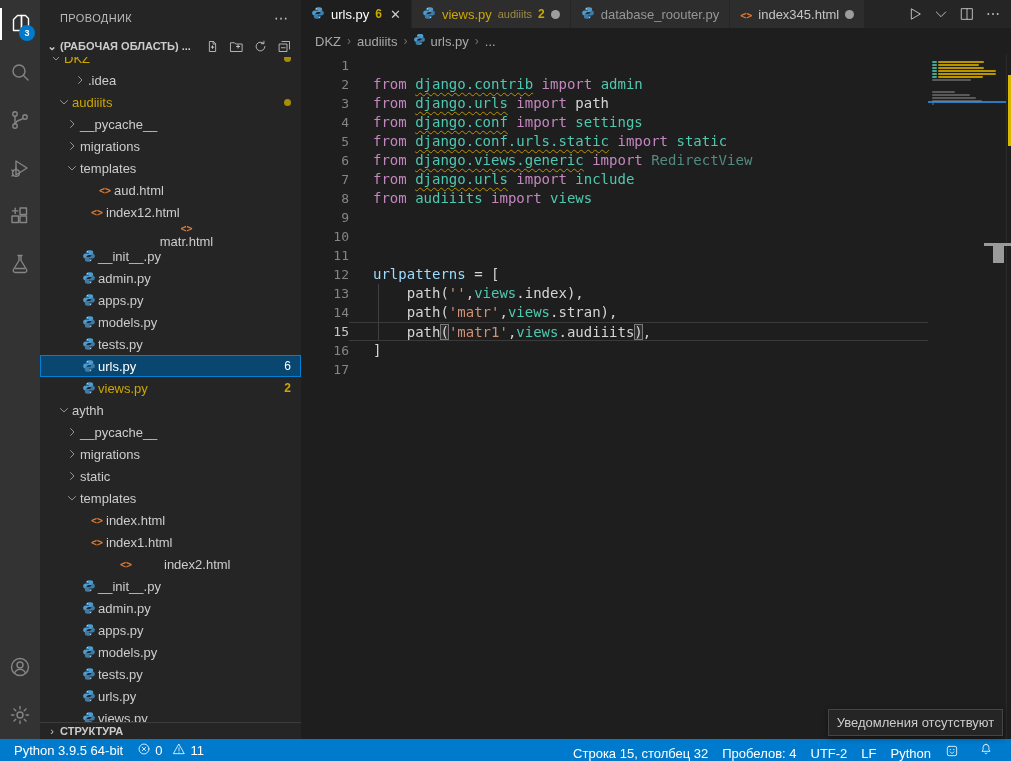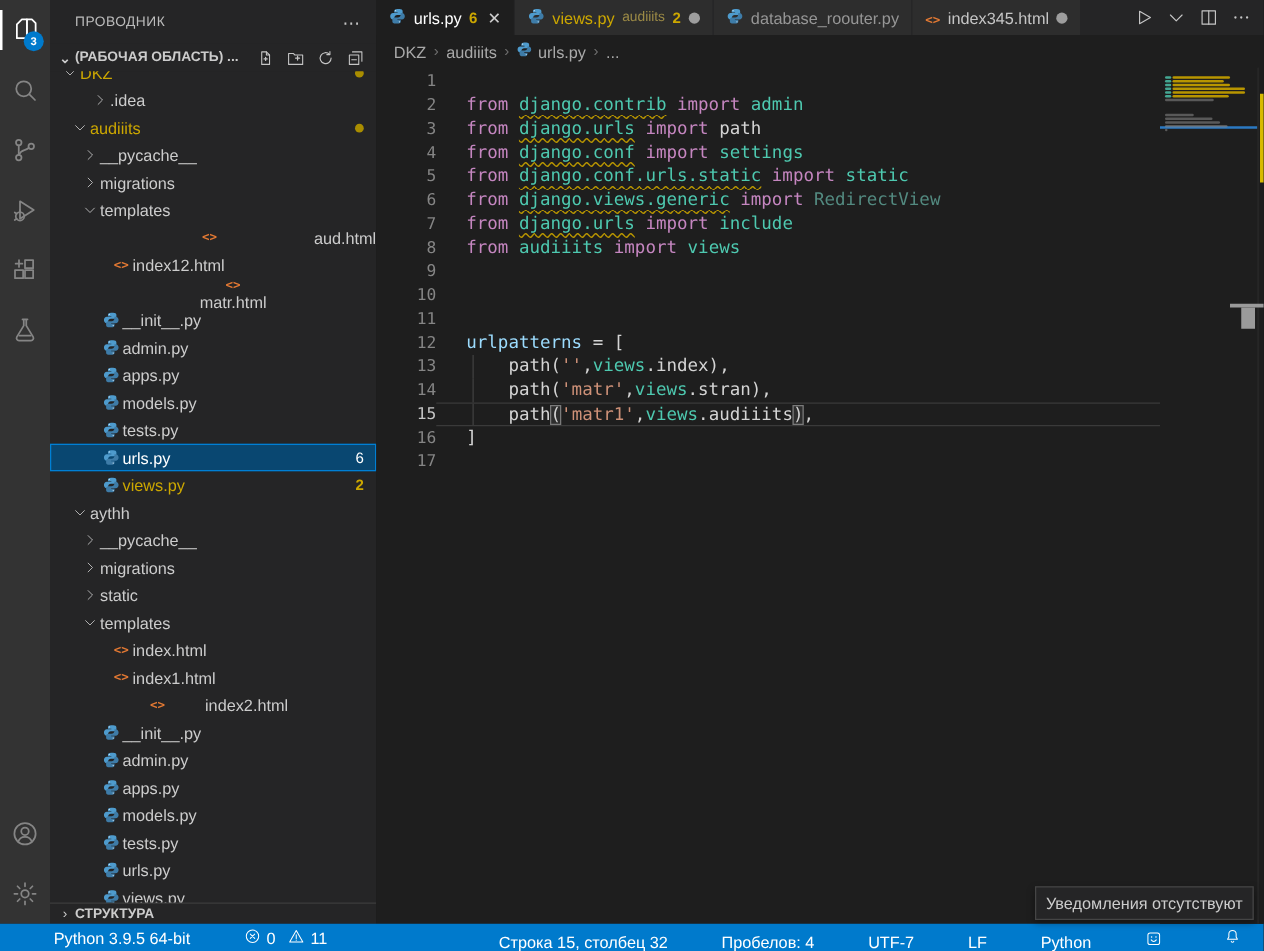--- a/index.html
+++ b/index.html
@@ -86,21 +86,21 @@
   .mm-line { position:absolute; height:2px; border-radius:1px; }
   .mm-current { position:absolute; left:0; right:0; height:2px; background:#2b79c2; }
   .ruler { position:absolute; top:0; right:0; width:5px; bottom:0; background:#1e1e1e; border-left:1px solid #2a2a2a; }
   .ruler-warn { position:absolute; left:1px; right:0; background:#d7ba00; }
   .tmark-h { position:absolute; background:#9a9a9a; }
 
   
   .statusbar { height:22px; background:#007acc; color:#ffffff; display:flex; align-items:center; font-size:13px; flex:none; }
   .sb-left { display:flex; align-items:center; gap:14px; padding-left:14px; }
   .sb-right { margin-left:auto; display:flex; align-items:flex-end; gap:14px; padding-right:12px; }
-  .st-item { display:flex; align-items:center; gap:4px; cursor:pointer; white-space:nowrap;margin-left:29px; }
+  .st-item { display:flex; align-items:center; gap:4px; cursor:pointer; white-space:nowrap; }
   .st-item svg { width:14px; height:14px; }
   .st-item.bell { padding:0 6px; height:22px; display:flex; align-items:center; }
 
   
   .tooltip { position:absolute; left:828px; top:709px; width:175px; height:27px; background:#252526;
     border:1px solid #454545; color:#cccccc; font-size:13px; display:flex; align-items:center;
     justify-content:center; z-index:50; box-shadow:0 2px 6px rgba(0,0,0,.4); }
 </style>
 </head>
 <body>
@@ -251,21 +251,21 @@
             <span class="tlabel">migrations</span>
           </div>
           <div class="trow" style="padding-left: 24px;">
             <span class="twist">
               <svg viewBox="0 0 24 24" fill="none" stroke="currentColor" stroke-width="1.4" stroke-linecap="round" stroke-linejoin="round">
                 <path d="M5 9l7 7 7-7"></path>
               </svg>
             </span>
             <span class="tlabel">templates</span>
           </div>
-          <div class="trow" style="padding-left: 28px; justify-content: space-between;">
+          <div class="trow" style="padding-left: 40px;">
             <span class="twist"></span>
             <span class="ficon ficon-html"></span>
             <span class="tlabel">aud.html</span>
           </div>
           <div class="trow" style="padding-left: 32px;">
             <span class="twist"></span>
             <span class="ficon ficon-html"></span>
             <span class="tlabel">index12.html</span>
           </div>
           <div class="trow" style="padding-left: 32px; flex-direction: column;">
@@ -717,21 +717,21 @@
         </div>
       </div>
     <div class="sb-right" id="status-right">
         <div class="st-item">
           <span>Строка 15, столбец 32</span>
         </div>
         <div class="st-item">
           <span>Пробелов: 4</span>
         </div>
         <div class="st-item">
-          <span>UTF-7</span>
+          <span>UTF-2</span>
         </div>
         <div class="st-item">
           <span>LF</span>
         </div>
         <div class="st-item">
           <span>Python</span>
         </div>
         <div class="st-item">
           <span><svg viewBox="0 0 24 24" fill="none" stroke="currentColor" stroke-width="1.4" stroke-linecap="round" stroke-linejoin="round">
               <rect x="4" y="4" width="16" height="16" rx="3"></rect>

